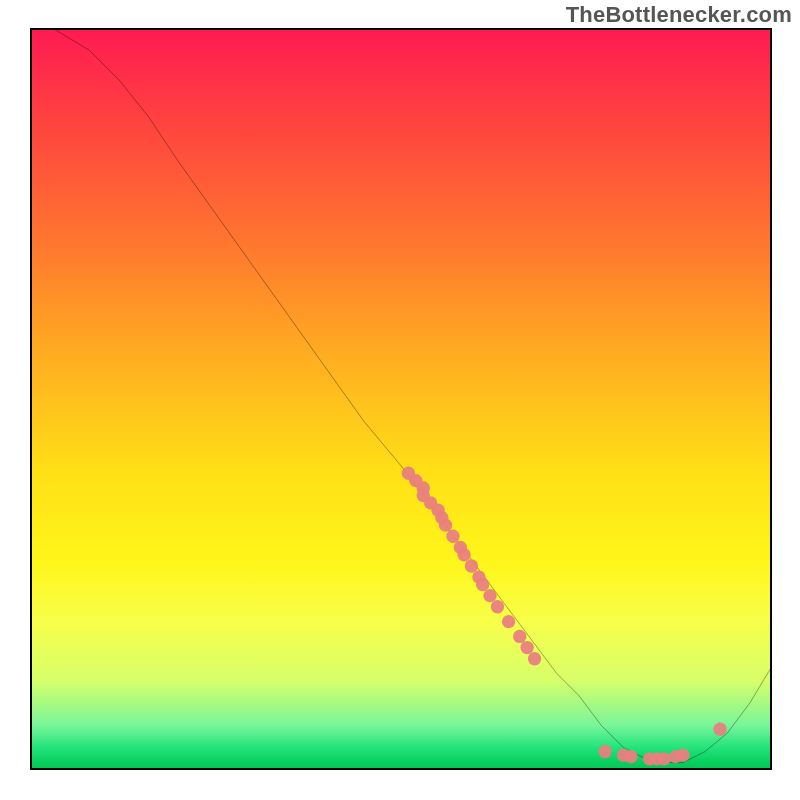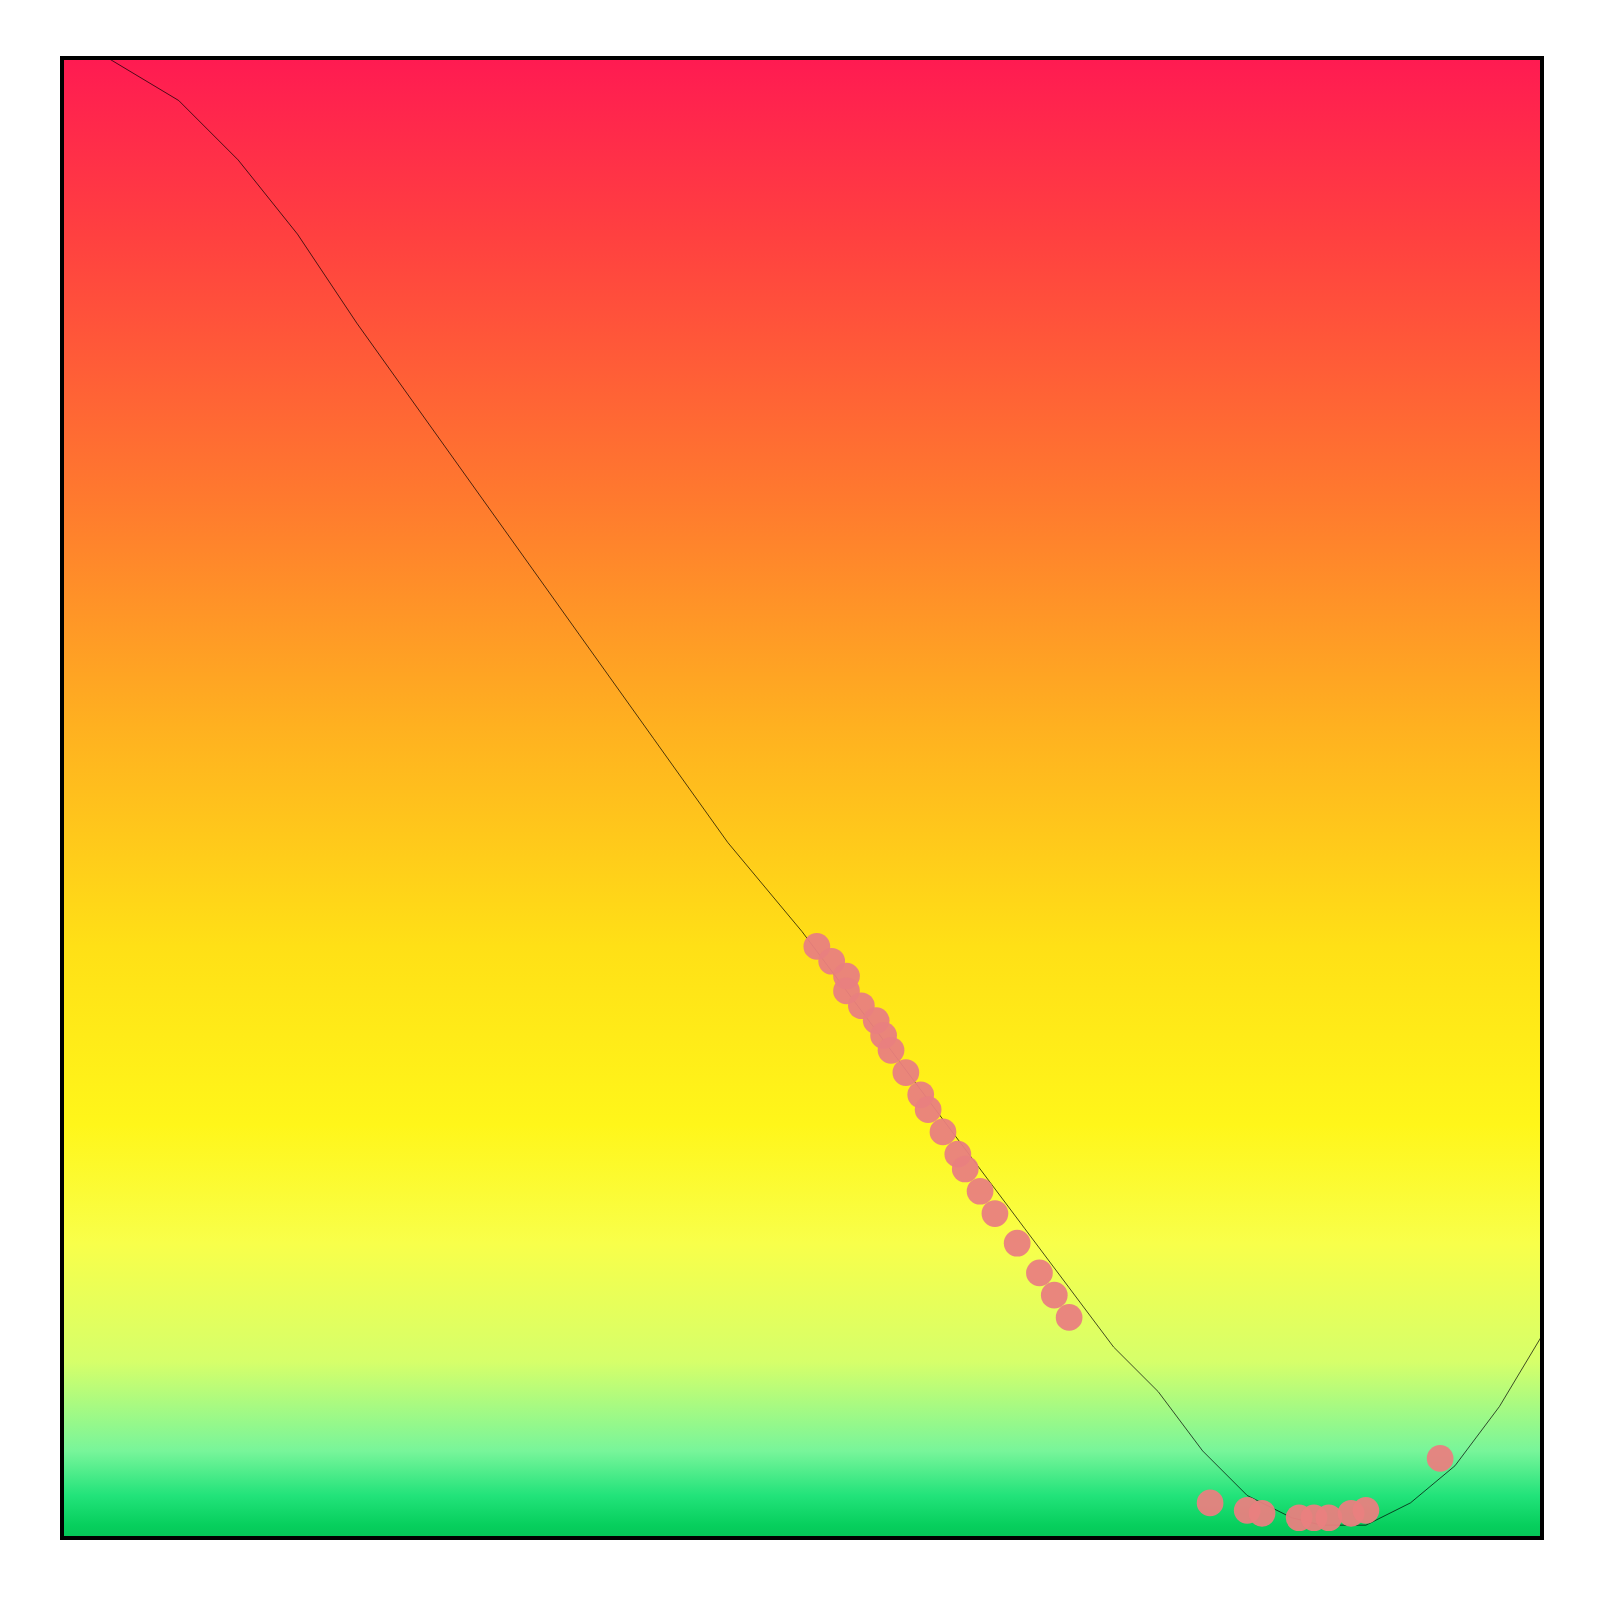--- a/index.html
+++ b/index.html
@@ -71,20 +71,21 @@
     box-sizing: border-box;
     border: 2px solid #000;
     pointer-events: none;
   }
 </style>
 </head>
 <body>
 
 <div class="chart-wrap">
 
+  <div class="watermark">TheBottlenecker.com</div>
 
   <div class="plot">
     <div class="bg-gradient"></div>
 
     <svg class="overlay" viewBox="0 0 100 100" preserveAspectRatio="none">
       <g>
         <path id="curve-path" fill="none" stroke="#000" stroke-width="0.35" vector-effect="non-scaling-stroke" d="M3.00 0.00 L8.00 3.00 L12.00 7.00 L16.00 12.00 L20.00 18.00 L25.00 25.00 L30.00 32.00 L35.00 39.00 L40.00 46.00 L45.00 53.00 L50.00 59.00 L53.00 63.00 L56.00 67.00 L59.00 71.00 L62.00 75.00 L65.00 79.00 L68.00 83.00 L71.00 87.00 L74.00 90.00 L77.00 94.00 L80.00 97.00 L83.00 98.50 L85.00 99.00 L88.00 99.00 L91.00 97.50 L94.00 95.00 L97.00 91.00 L100.00 86.00"></path>
       </g>
       <g id="points-layer">
           <circle cx="51.00" cy="60.00" r="0.9" fill="#e98080" fill-opacity="0.95"></circle>

